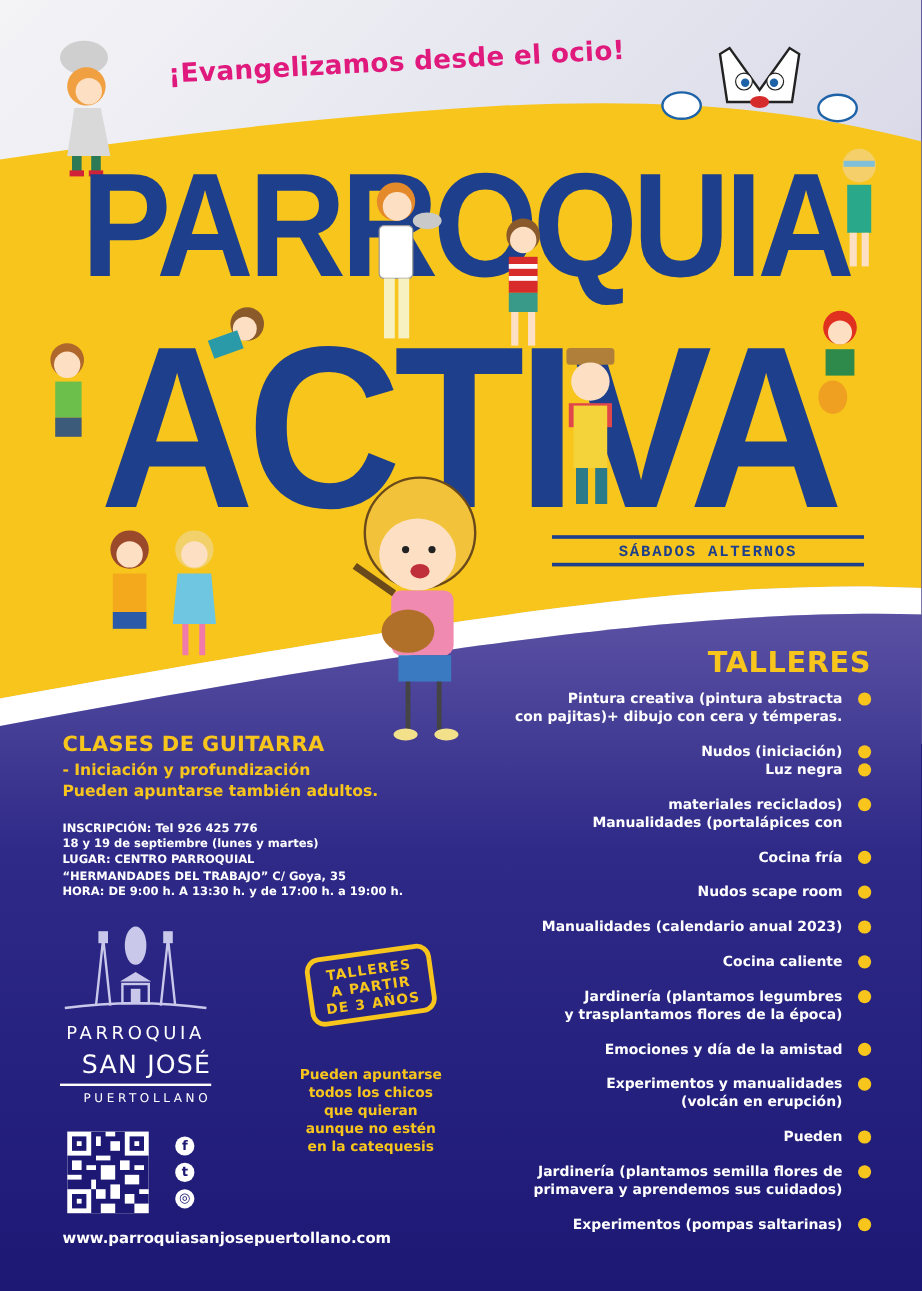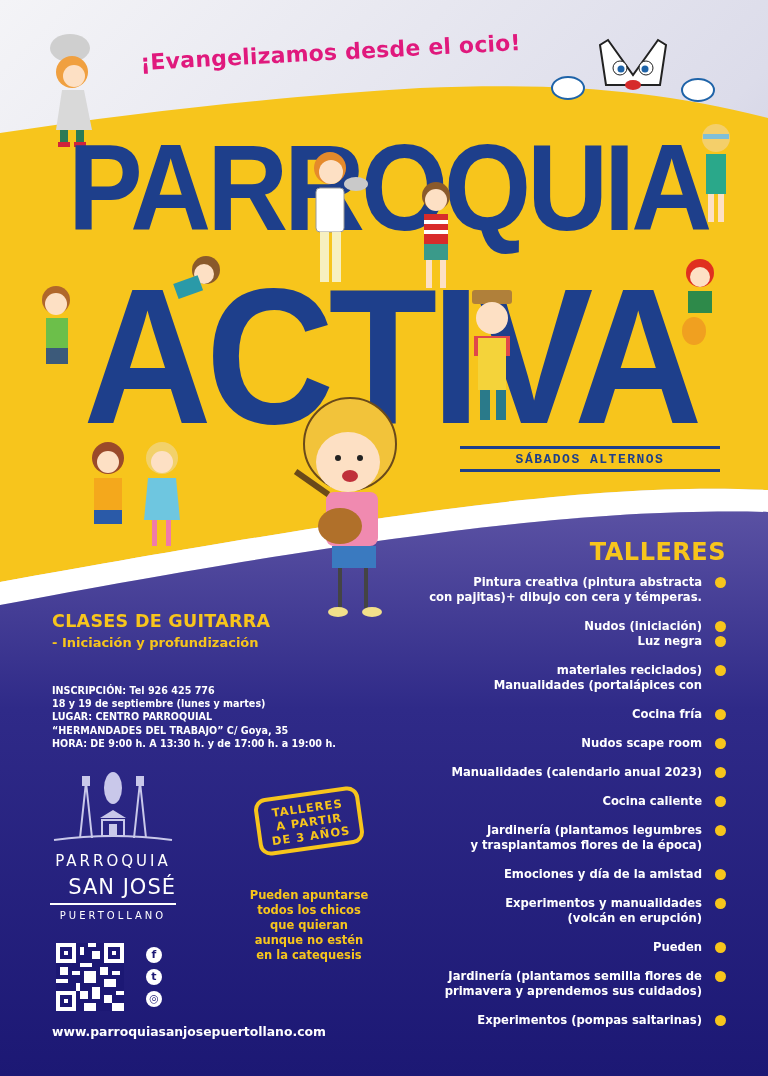--- a/index.html
+++ b/index.html
@@ -29,21 +29,21 @@
               font-size: 11.6px; line-height: 15px; padding-right: 24px; }
   .tlist .dot { position: absolute; right: 0; top: 2px; width: 11px; height: 11px;
                 border-radius: 50%; background: #f7c51c; }
   .guitar-h { position: absolute; left: 52px; top: 611px; color: #f7c51c; font-weight: bold; font-size: 17.5px; letter-spacing: 0.3px; }
   .guitar-sub { position: absolute; left: 52px; top: 634px; color: #f7c51c; font-weight: bold; font-size: 13px; line-height: 17px; }
   .info { position: absolute; left: 52px; top: 684px; color: #ffffff; font-weight: bold; font-size: 9.6px; line-height: 13.2px; }
   .logo { position: absolute; left: 50px; top: 766px; width: 126px; color: #ffffff; text-align: center; }
   .logo .l1 { font-size: 15px; letter-spacing: 3px; margin-top: 4px; font-family: "DejaVu Sans", sans-serif; }
   .logo .l2 { font-size: 21px; letter-spacing: 1px; margin-top: 5px; text-align: right; }
   .logo .bar { height: 2px; background: #fff; margin: 4px 0 5px; }
-  .logo .l3 { font-size: 10px; letter-spacing: 3px; }
+  .logo .l3 { font-size: 10px; letter-spacing: 3px; text-align: right; }
   .badge { position: absolute; left: 256px; top: 792px; width: 106px; height: 58px;
            border: 4px solid #f7c51c; border-radius: 12px; transform: rotate(-8deg);
            color: #f7c51c; font-weight: bold; font-size: 11.5px; line-height: 14px;
            text-align: center; padding-top: 5px; box-sizing: border-box; letter-spacing: 1px; }
   .badge span { display: block; }
   .open-note { position: absolute; left: 244px; top: 888px; width: 130px; text-align: center;
                color: #f7c51c; font-weight: bold; font-size: 11.5px; line-height: 15px; }
   .qr { position: absolute; left: 56px; top: 943px; width: 68px; height: 68px; background: #fff; padding: 0; }
   .social { position: absolute; left: 146px; top: 947px; width: 16px; }
   .social div { width: 16px; height: 16px; border-radius: 50%; background: #fff; color: #1c1874;
@@ -173,20 +173,21 @@
     <rect x="44" y="150" width="44" height="22" fill="#3a7ac0"></rect>
     <rect x="50" y="172" width="4" height="40" fill="#444"></rect>
       <rect x="76" y="172" width="4" height="40" fill="#444"></rect>
     <ellipse cx="50" cy="216" rx="10" ry="5" fill="#f2e08a"></ellipse>
       <ellipse cx="84" cy="216" rx="10" ry="5" fill="#f2e08a"></ellipse>
   </svg>
 
   <div class="guitar-h">CLASES DE GUITARRA</div>
   <div class="guitar-sub">
     <div>- Iniciación y profundización</div>
+    <div>Pueden apuntarse también adultos.</div>
   </div>
 
   <div class="info">
     <div>INSCRIPCIÓN: Tel 926 425 776</div>
     <div>18 y 19 de septiembre (lunes y martes)</div>
     <div>LUGAR: CENTRO PARROQUIAL</div>
     <div>“HERMANDADES DEL TRABAJO” C/ Goya, 35</div>
     <div>HORA: DE 9:00 h. A 13:30 h. y de 17:00 h. a 19:00 h.</div>
   </div>
 

